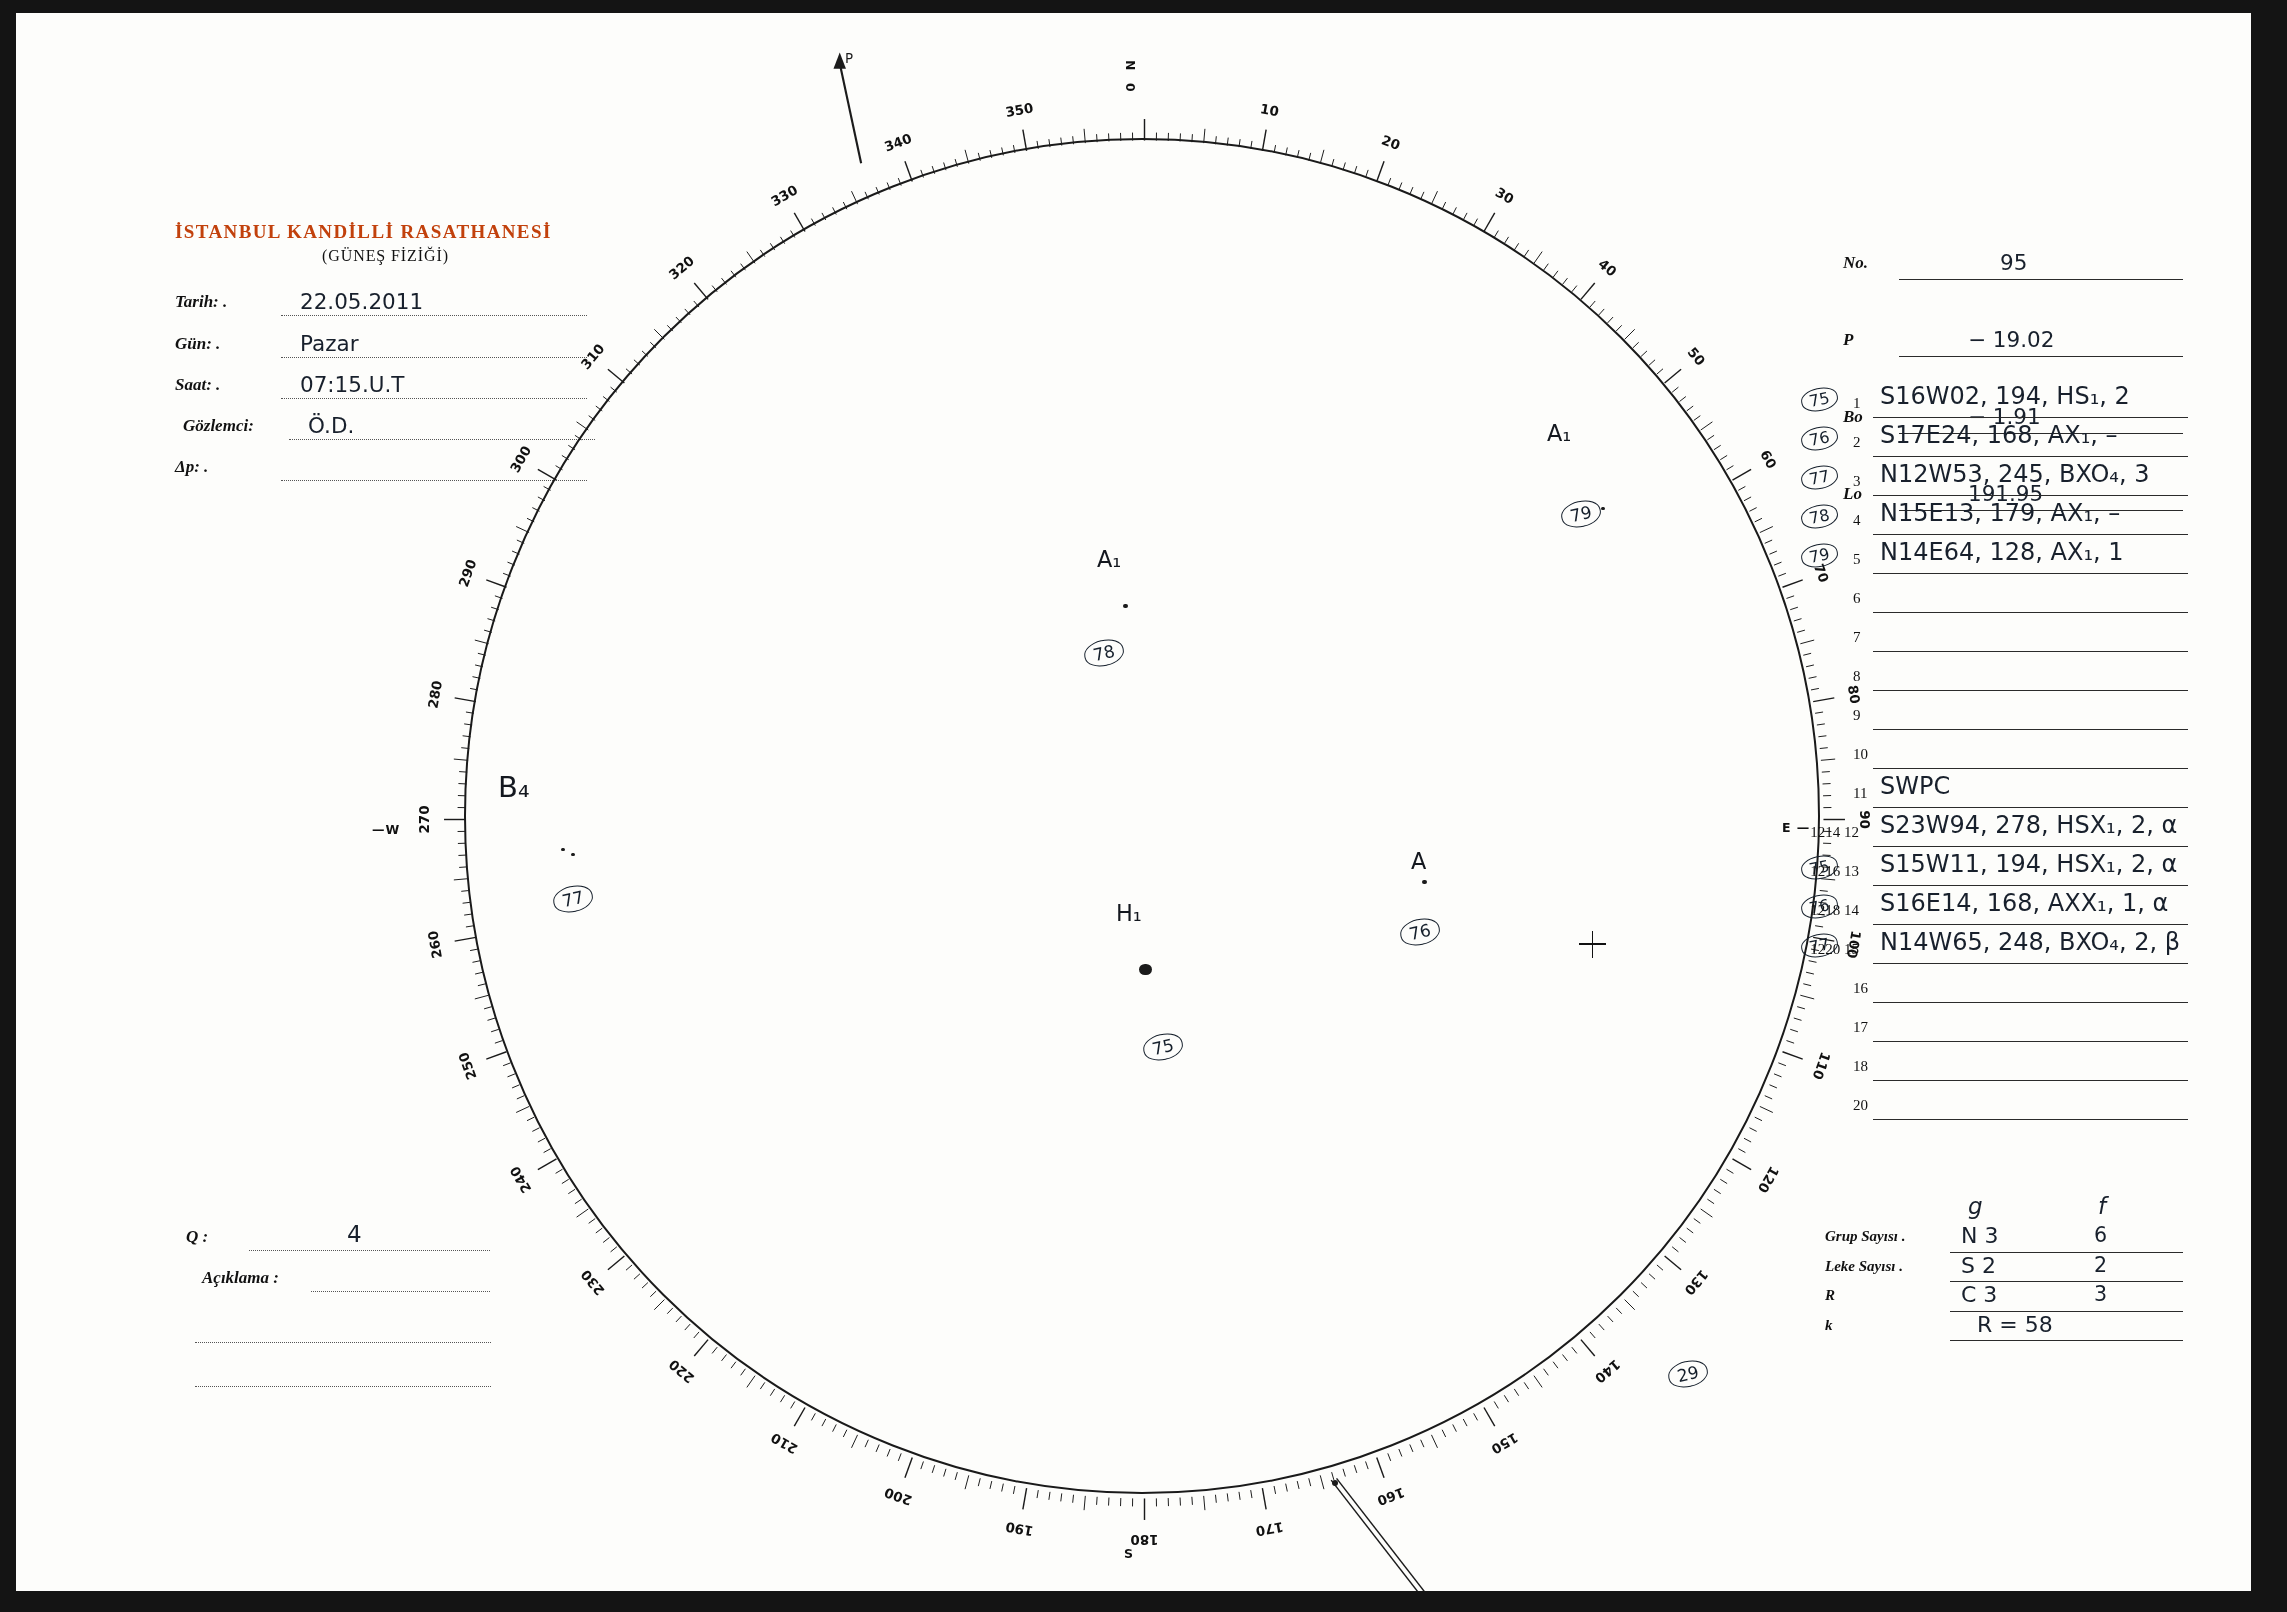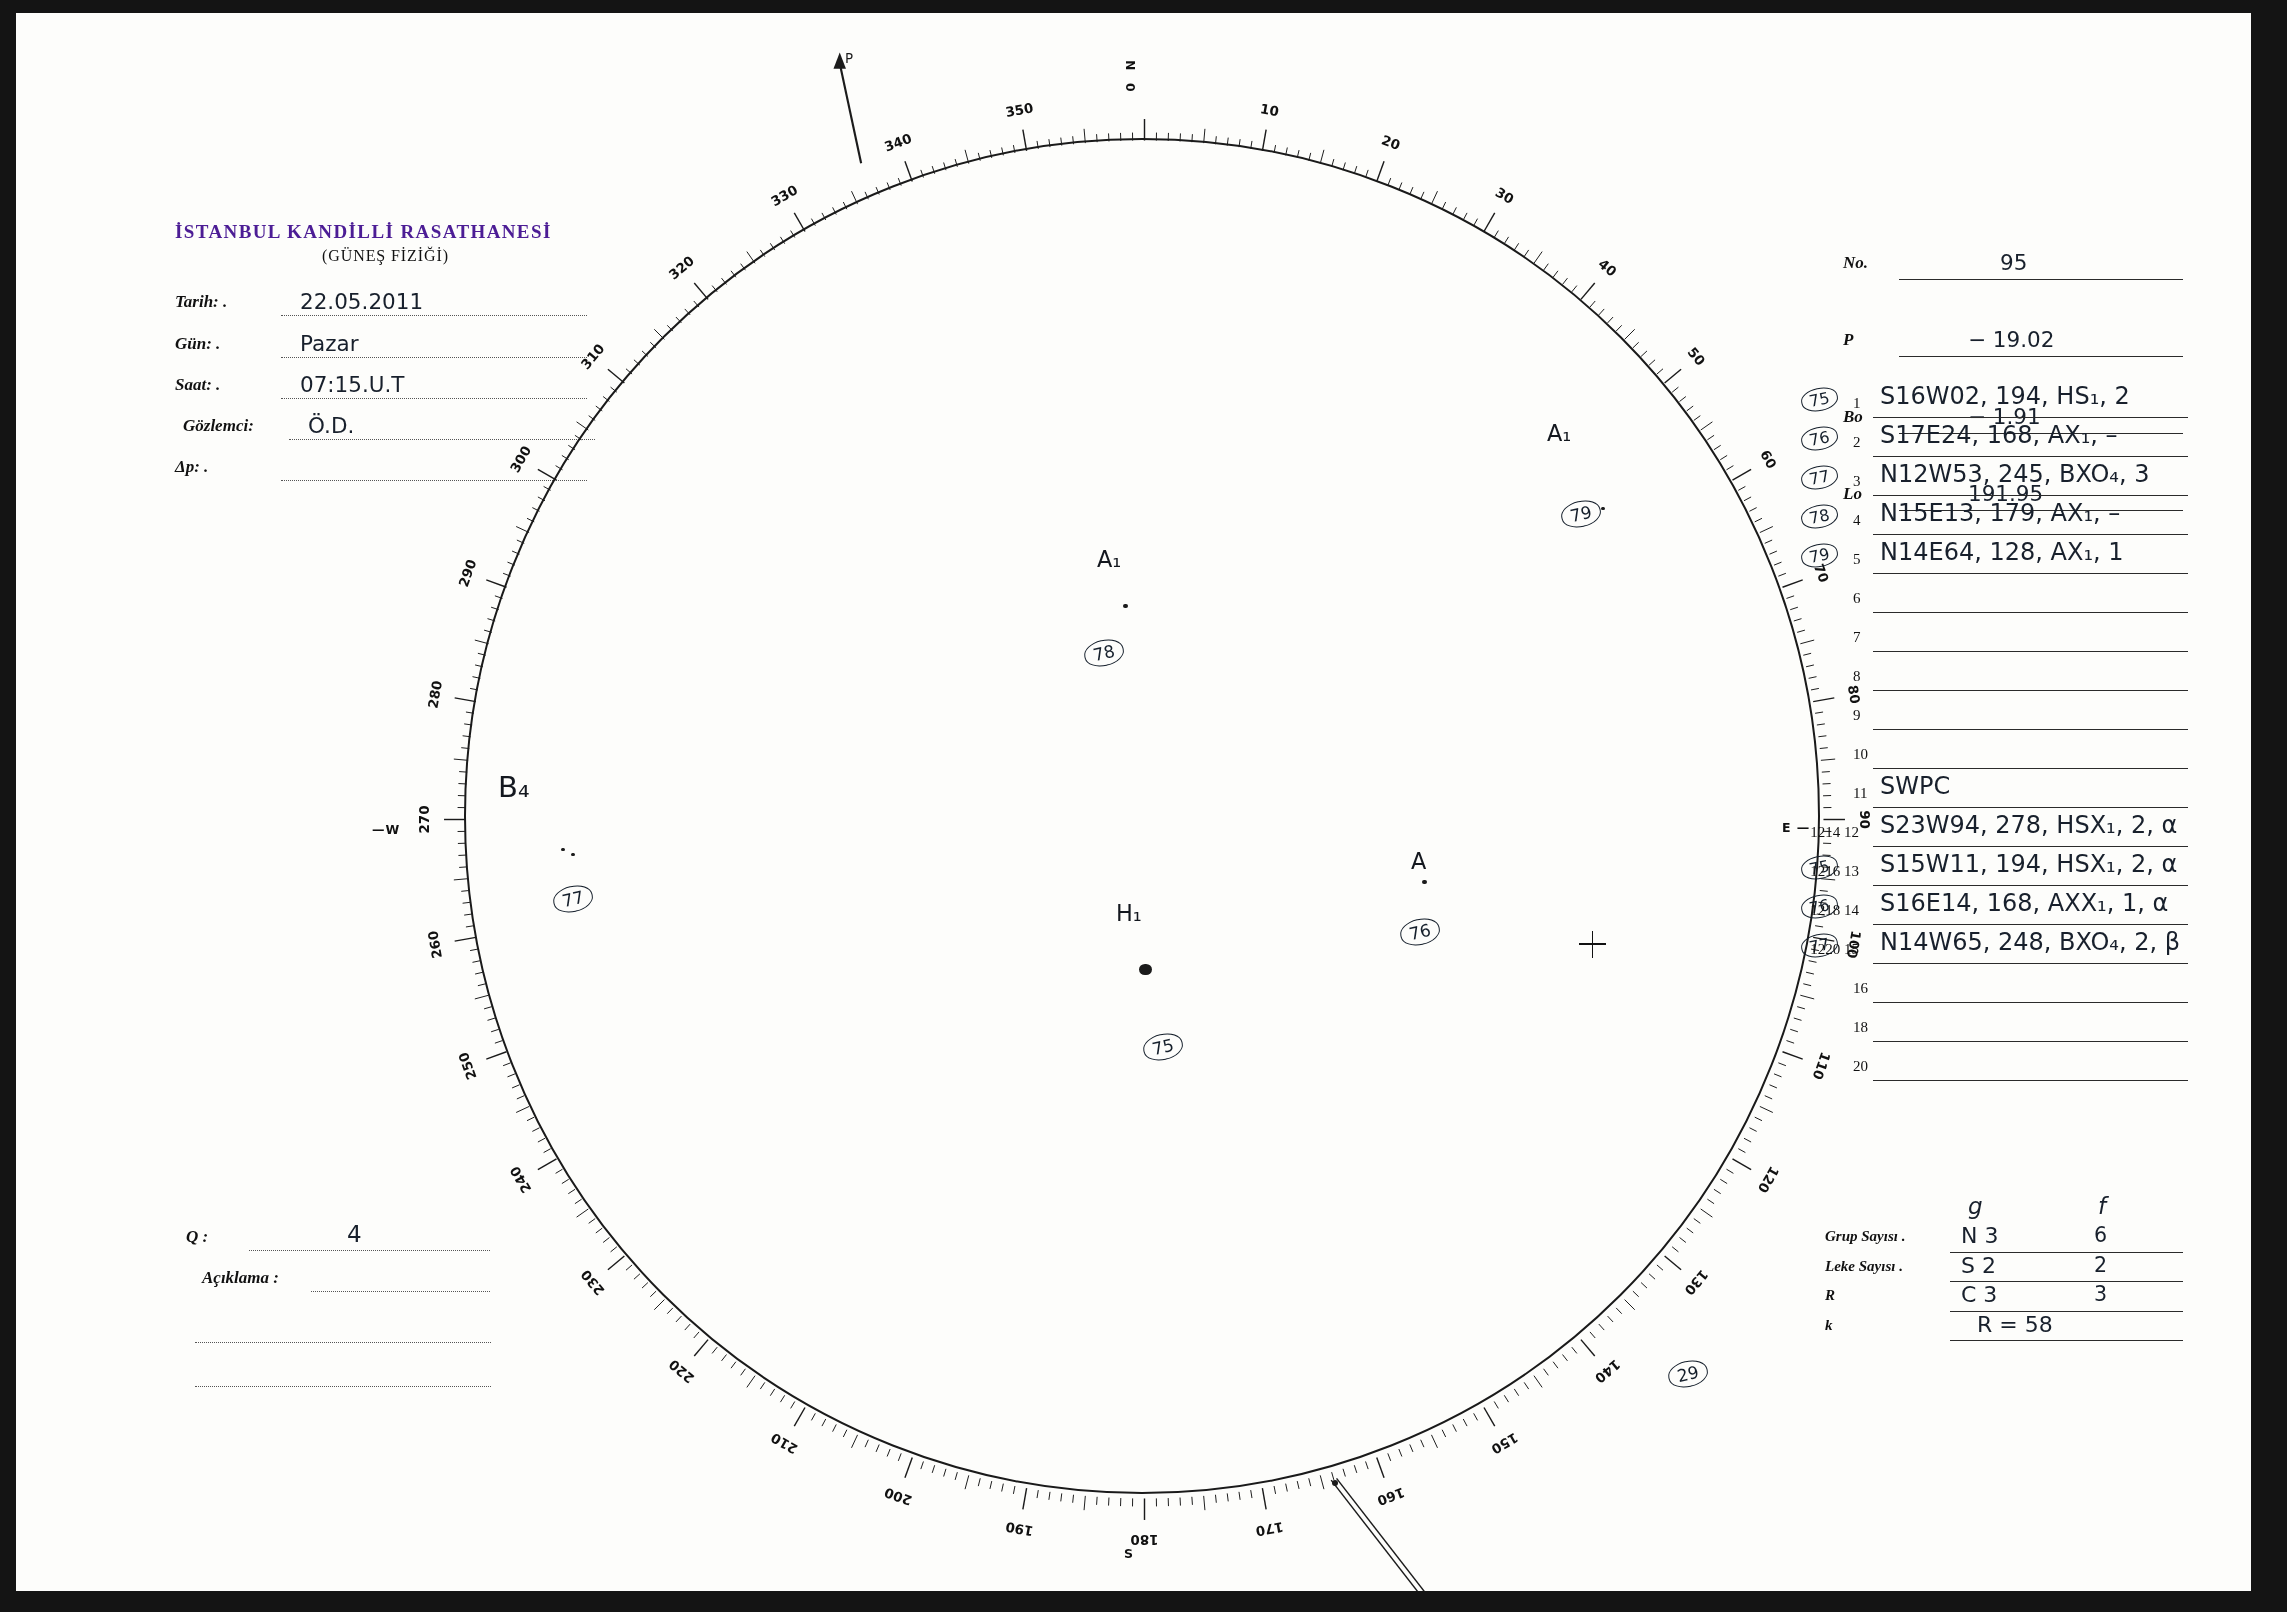--- a/index.html
+++ b/index.html
@@ -2,21 +2,21 @@
 <html style="font-size:14.3px"><head>
 <meta charset="utf-8">
 <style>
   html,body{margin:0;padding:0;background:#141414;}
   body{width:2287px;height:1612px;font-family:"Liberation Serif",serif;}
   #sheet{position:absolute;left:16px;top:12.5px;width:2235px;height:1578px;background:#fdfdfb;overflow:hidden;}
   .hand{font-family:"DejaVu Sans",sans-serif;color:#18202c;}
 
   
   #orgblock{position:absolute;left:159px;top:208px;width:421px;}
-  #orgname{font-family:"Liberation Serif",serif;font-size:19px;letter-spacing:1.4px;font-weight:600;color:#4c1d95;white-space:nowrap;}
+  #orgname{font-family:"Liberation Serif",serif;font-size:19px;letter-spacing:1.4px;font-weight:600;color:#c2410c;white-space:nowrap;}
   #orgsub{font-family:"Liberation Serif",serif;font-size:16px;letter-spacing:0.9px;color:#111;text-align:center;margin-top:4.5px;}
 
   .frow{position:absolute;left:159px;width:412px;height:30px;}
   .flabel{position:absolute;left:0;top:0;font-style:italic;font-weight:700;font-size:17px;color:#111;}
   .fdots{position:absolute;left:106px;right:0;top:23px;border-bottom:1.3px dotted #555;}
   .fval{position:absolute;left:125px;top:-2.7px;font-size:21.5px;}
 
   
   #qblock{position:absolute;left:170px;top:1214px;width:304px;}
   .q2row{position:absolute;height:30px;width:304px;}
@@ -661,20 +661,25 @@
         <span class="lnum" style="left: 7.2px;">1220 15</span>
         <span class="lline"></span>
         <span class="lval hand">N14W65, 248, BXO₄, 2, β</span>
       </div>
       <div class="lrow">
         <span class="lnum">16</span>
         <span class="lline"></span>
         <span class="lval hand"></span>
       </div>
       <div class="lrow">
+        <span class="lnum">17</span>
+        <span class="lline"></span>
+        <span class="lval hand"></span>
+      </div>
+      <div class="lrow">
         <span class="lnum">18</span>
         <span class="lline"></span>
         <span class="lval hand"></span>
       </div>
       <div class="lrow">
         <span class="lnum">20</span>
         <span class="lline"></span>
         <span class="lval hand"></span>
       </div>
     </div>

